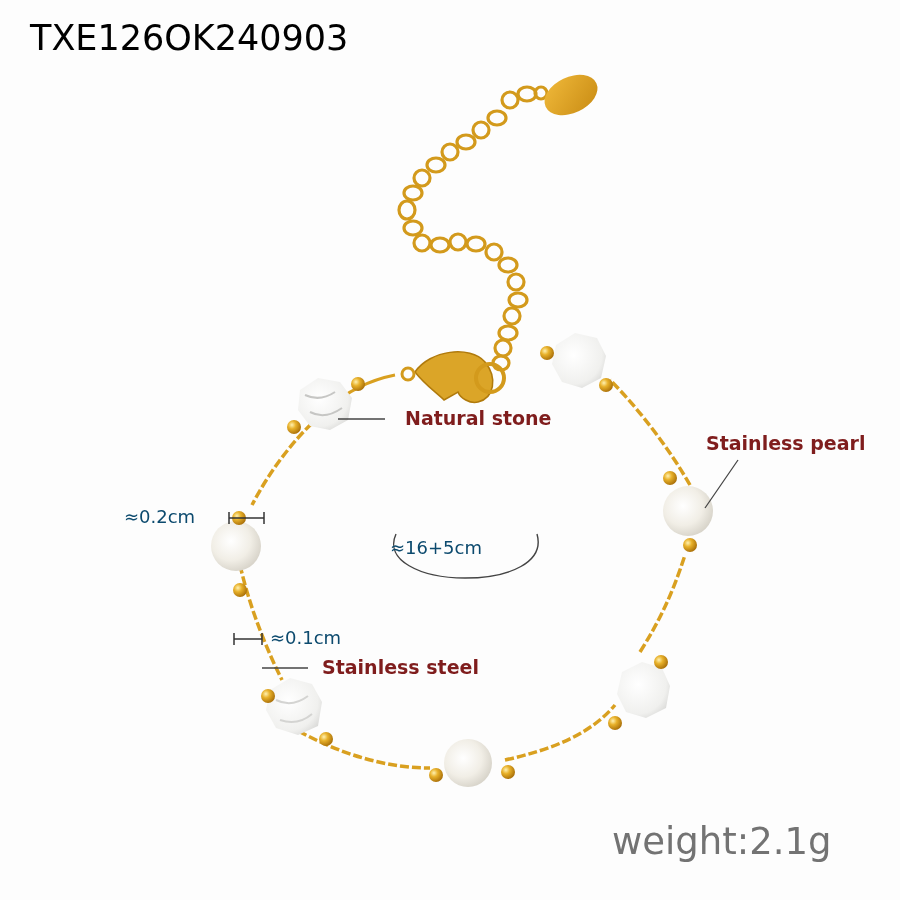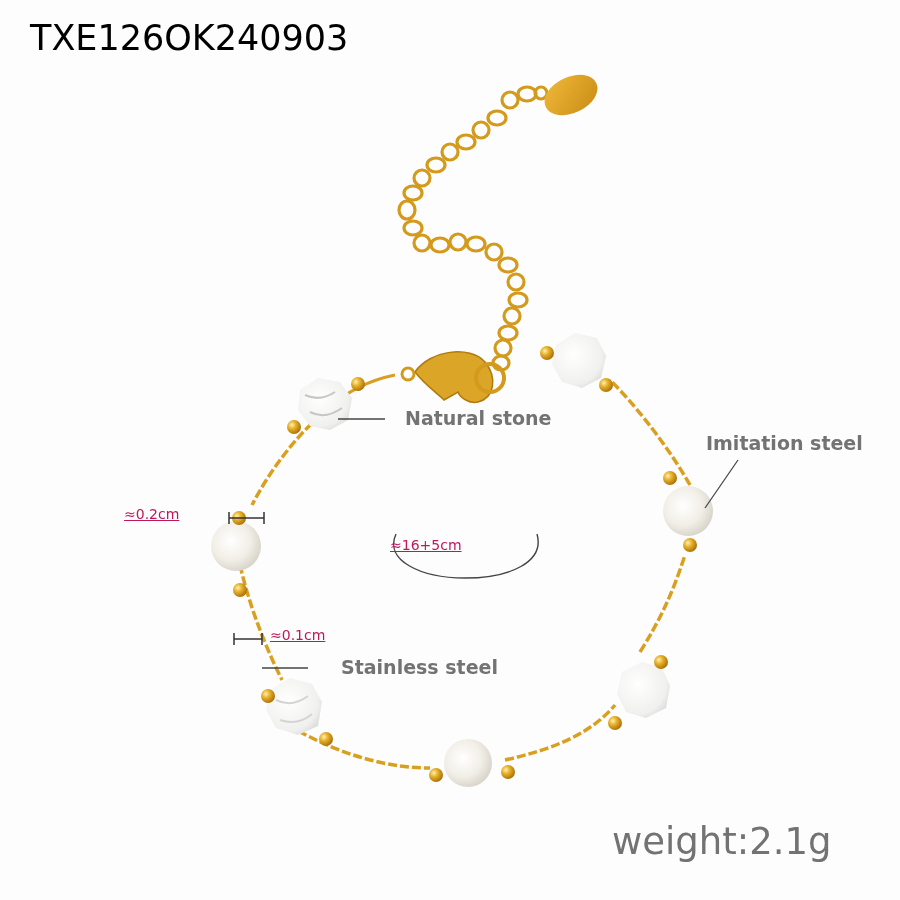--- a/index.html
+++ b/index.html
@@ -8,24 +8,24 @@
       font-family: "DejaVu Sans", "Liberation Sans", sans-serif; color: #111;
     }
     .sku {
       position: absolute; left: 30px; top: 18px; font-size: 35px; letter-spacing: 0px;
       font-weight: 500; color: #000000;
     }
     .weight {
       position: absolute; left: 612px; top: 820px; font-size: 37px; color: #737373;
     }
     .label {
-      position: absolute; font-size: 19px; font-weight: bold; color: #737373; white-space: nowrap;
+      position: absolute; font-size: 19px; font-weight: bold; color: #7f1d1d; white-space: nowrap;
     }
     .dim {
-      position: absolute; font-size: 14px; color: #be185d; white-space: nowrap; text-decoration: underline;
+      position: absolute; font-size: 18px; color: #0c4a6e; white-space: nowrap;
     }
     svg.art { position: absolute; left: 0; top: 0; }
   </style>
 </head>
 <body>
 
 <div class="sku">TXE126OK240903</div>
 
 <svg class="art" width="900" height="900" viewBox="0 0 900 900">
   <defs>
@@ -132,19 +132,19 @@
     <line x1="264" y1="512" x2="264" y2="524"></line>
     <line x1="234" y1="639" x2="262" y2="639"></line>
     <line x1="234" y1="633" x2="234" y2="645"></line>
     <line x1="262" y1="633" x2="262" y2="645"></line>
   </g>
 
   <path d="M 396 534 C 384 560, 420 578, 465 578 C 510 578, 545 562, 537 534" fill="none" stroke="#444" stroke-width="1.4"></path>
 </svg>
 
 <div class="label" style="left:405px; top:407px;">Natural stone</div>
-<div class="label" style="left:706px; top:432px;">Imitation steel</div>
-<div class="label" style="left:341px; top:656px;">Stainless steel</div>
+<div class="label" style="left:706px; top:432px;">Stainless pearl</div>
+<div class="label" style="left:322px; top:656px;">Stainless steel</div>
 <div class="dim" style="left:124px; top:506px;">≈0.2cm</div>
 <div class="dim" style="left:270px; top:627px;">≈0.1cm</div>
 <div class="dim" style="left:390px; top:537px;">≈16+5cm</div>
 
 <div class="weight">weight:2.1g</div>
 
 </body></html>

